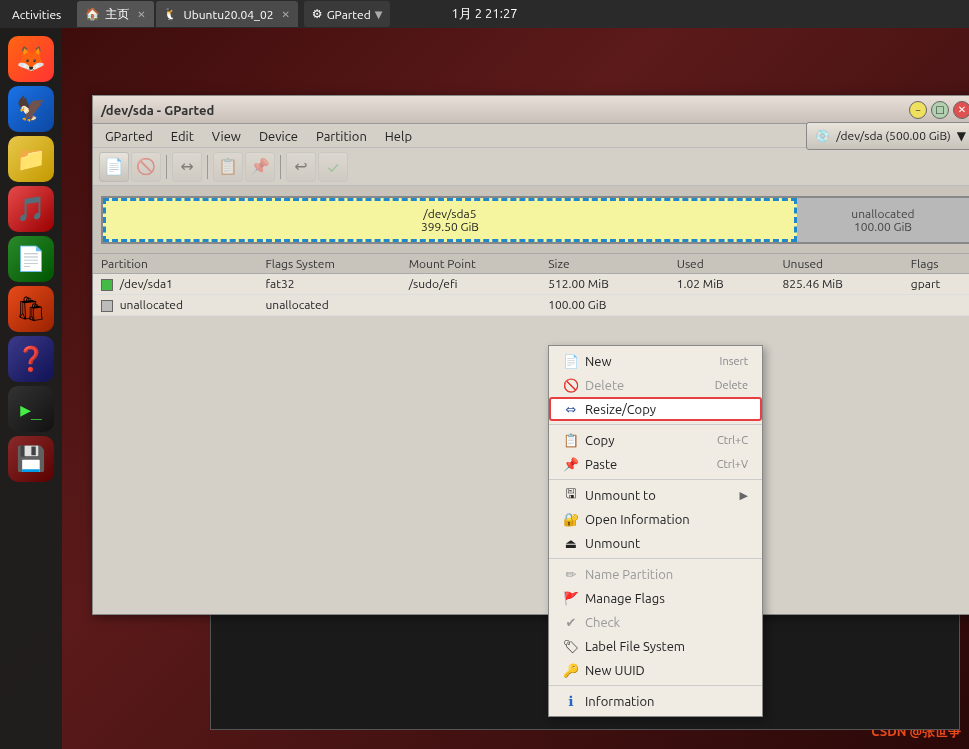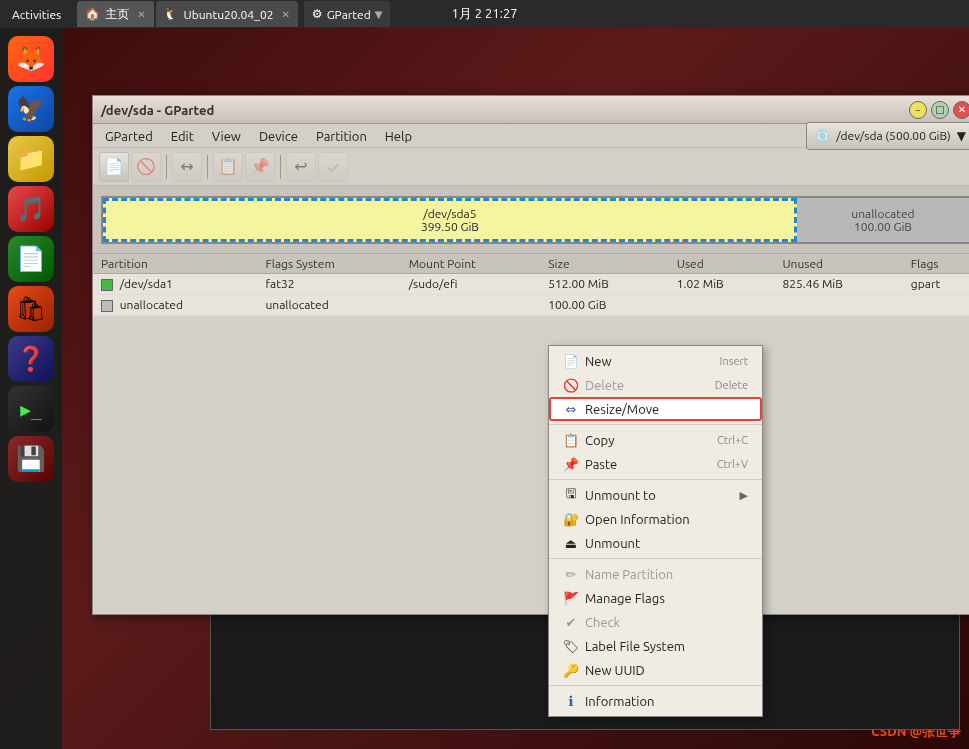--- a/index.html
+++ b/index.html
@@ -728,21 +728,21 @@
       <div class="ctx-label-part">
         <span class="ctx-icon" style="color:#cc4444;">🚫</span>
         <span>Delete</span>
       </div>
       <span class="ctx-shortcut">Delete</span>
     </div>
 
     <div class="ctx-item highlighted">
       <div class="ctx-label-part">
         <span class="ctx-icon resize-icon">⇔</span>
-        <span>Resize/Move</span>
+        <span>Resize/Copy</span>
       </div>
     </div>
     <div class="ctx-sep"></div>
 
     <div class="ctx-item">
       <div class="ctx-label-part">
         <span class="ctx-icon">📋</span>
         <span>Copy</span>
       </div>
       <span class="ctx-shortcut">Ctrl+C</span>

